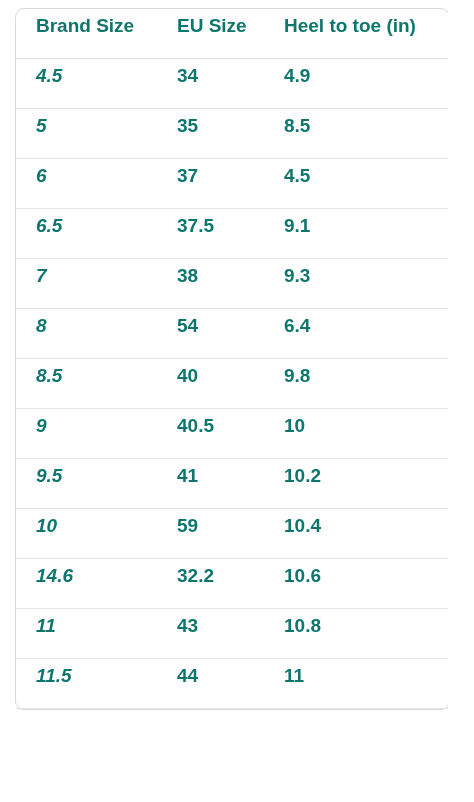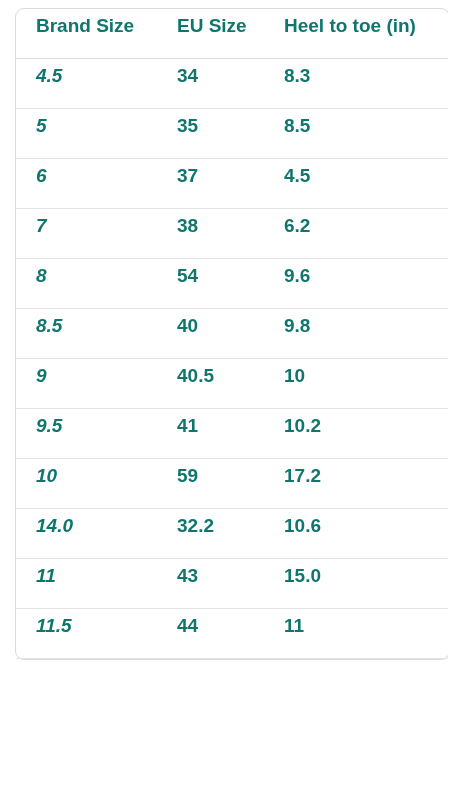--- a/index.html
+++ b/index.html
@@ -85,71 +85,76 @@
       <tr>
         <th>Brand Size</th>
         <th>EU Size</th>
         <th>Heel to toe (in)</th>
       </tr>
     </thead>
     <tbody id="chart-body">
         <tr>
           <td class="brand-cell">4.5</td>
           <td>34</td>
-          <td>8.3</td>
+          <td>4.9</td>
         </tr>
         <tr>
           <td class="brand-cell">5</td>
           <td>35</td>
           <td>8.5</td>
         </tr>
         <tr>
           <td class="brand-cell">6</td>
           <td>37</td>
           <td>4.5</td>
         </tr>
         <tr>
+          <td class="brand-cell">6.5</td>
+          <td>37.5</td>
+          <td>9.1</td>
+        </tr>
+        <tr>
           <td class="brand-cell">7</td>
           <td>38</td>
-          <td>6.2</td>
+          <td>9.3</td>
         </tr>
         <tr>
           <td class="brand-cell">8</td>
           <td>54</td>
-          <td>9.6</td>
+          <td>6.4</td>
         </tr>
         <tr>
           <td class="brand-cell">8.5</td>
           <td>40</td>
           <td>9.8</td>
         </tr>
         <tr>
           <td class="brand-cell">9</td>
           <td>40.5</td>
           <td>10</td>
         </tr>
         <tr>
           <td class="brand-cell">9.5</td>
           <td>41</td>
           <td>10.2</td>
         </tr>
         <tr>
           <td class="brand-cell">10</td>
           <td>59</td>
-          <td>17.2</td>
+          <td>10.4</td>
         </tr>
         <tr>
-          <td class="brand-cell">14.0</td>
+          <td class="brand-cell">14.6</td>
           <td>32.2</td>
           <td>10.6</td>
         </tr>
         <tr>
           <td class="brand-cell">11</td>
           <td>43</td>
-          <td>15.0</td>
+          <td>10.8</td>
         </tr>
         <tr>
           <td class="brand-cell">11.5</td>
           <td>44</td>
           <td>11</td>
         </tr>
       </tbody>
   </table>
 </div>
 

